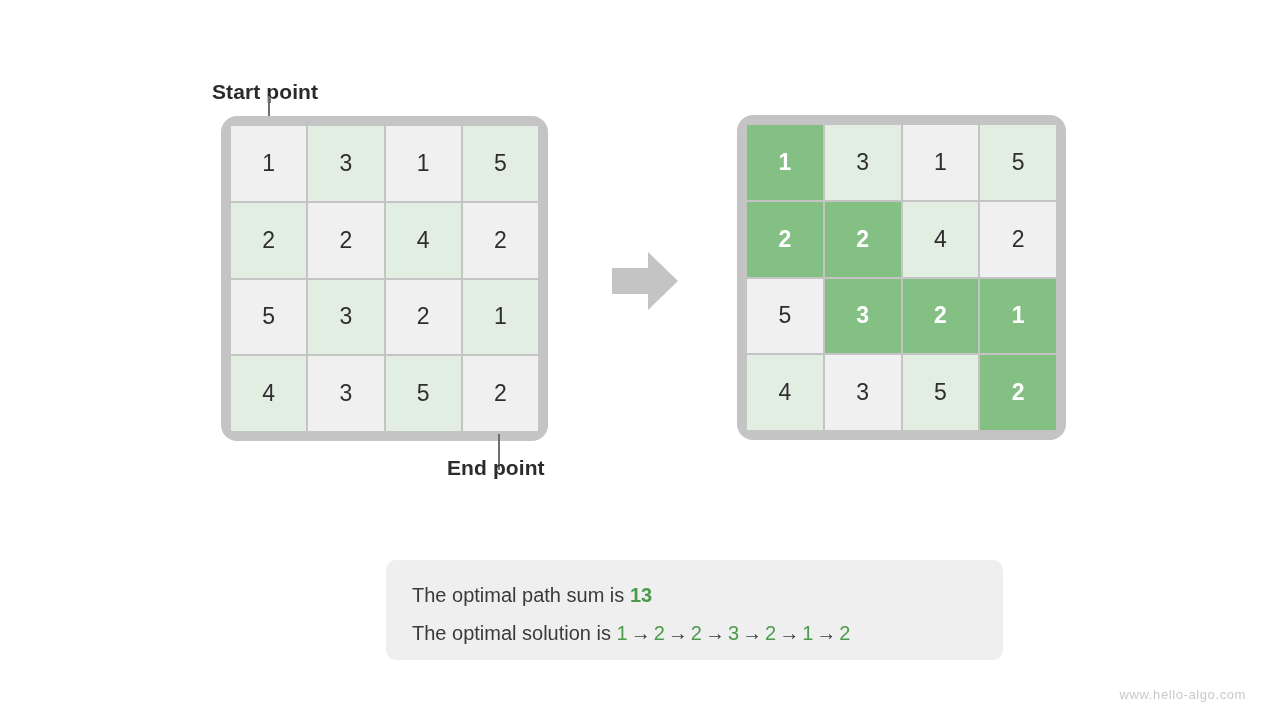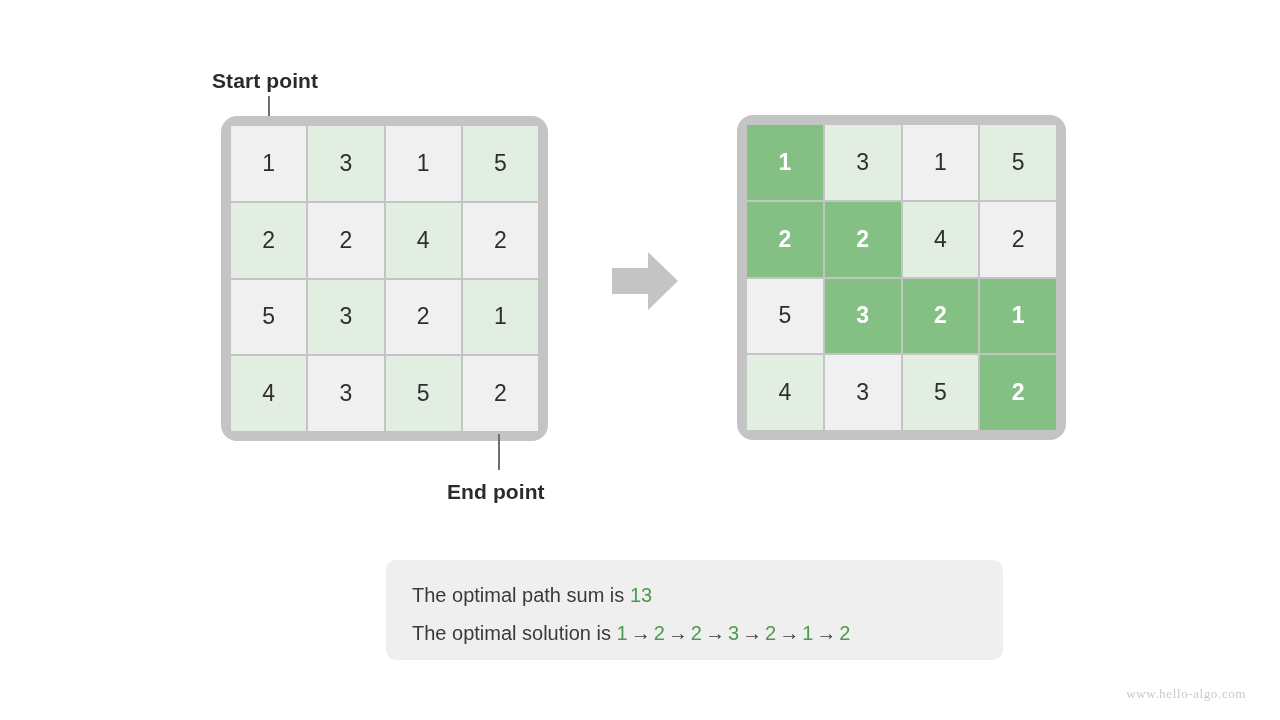--- a/index.html
+++ b/index.html
@@ -24,22 +24,22 @@
 
   
   .point-label {
     position: absolute;
     font-size: 21px;
     font-weight: bold;
     color: #2b2b2b;
     letter-spacing: 0.1px;
     white-space: nowrap;
   }
-  #start-point-label { left: 212px; top: 69px; }
-  #end-point-label   { left: 447px; top: 480px; text-align: right; }
+  #start-point-label { left: 212px; top: 80px; }
+  #end-point-label   { left: 447px; top: 456px; text-align: right; }
 
   .leader-line {
     position: absolute;
     width: 2px;
     background: #6f6f6f;
   }
   #start-leader { left: 268px; top: 96px;  height: 46px; }
   #end-leader   { left: 498px; top: 434px; height: 36px; }
 
   
@@ -95,29 +95,29 @@
     box-sizing: border-box;
     padding: 16px 0 0 26px;
   }
   .caption-line {
     font-size: 20px;
     color: #3a3a3a;
     line-height: 38px;
     white-space: nowrap;
   }
   .accent { color: #4c9a4c; }
-  .accent.bold { font-weight: normal; }
+  .accent.bold { font-weight: bold; }
   .arrow-glyph { color: #3a3a3a; padding: 0 3px; }
 
   
   #watermark {
     position: absolute;
     right: 34px;
     bottom: 18px;
-    font-family: Liberation Serif, serif;
+    font-family: Liberation Sans, sans-serif;
     font-size: 13px;
     color: #c9c9c9;
     letter-spacing: 0.6px;
   }
 </style>
 </head>
 <body>
 
 <div class="stage">
 

